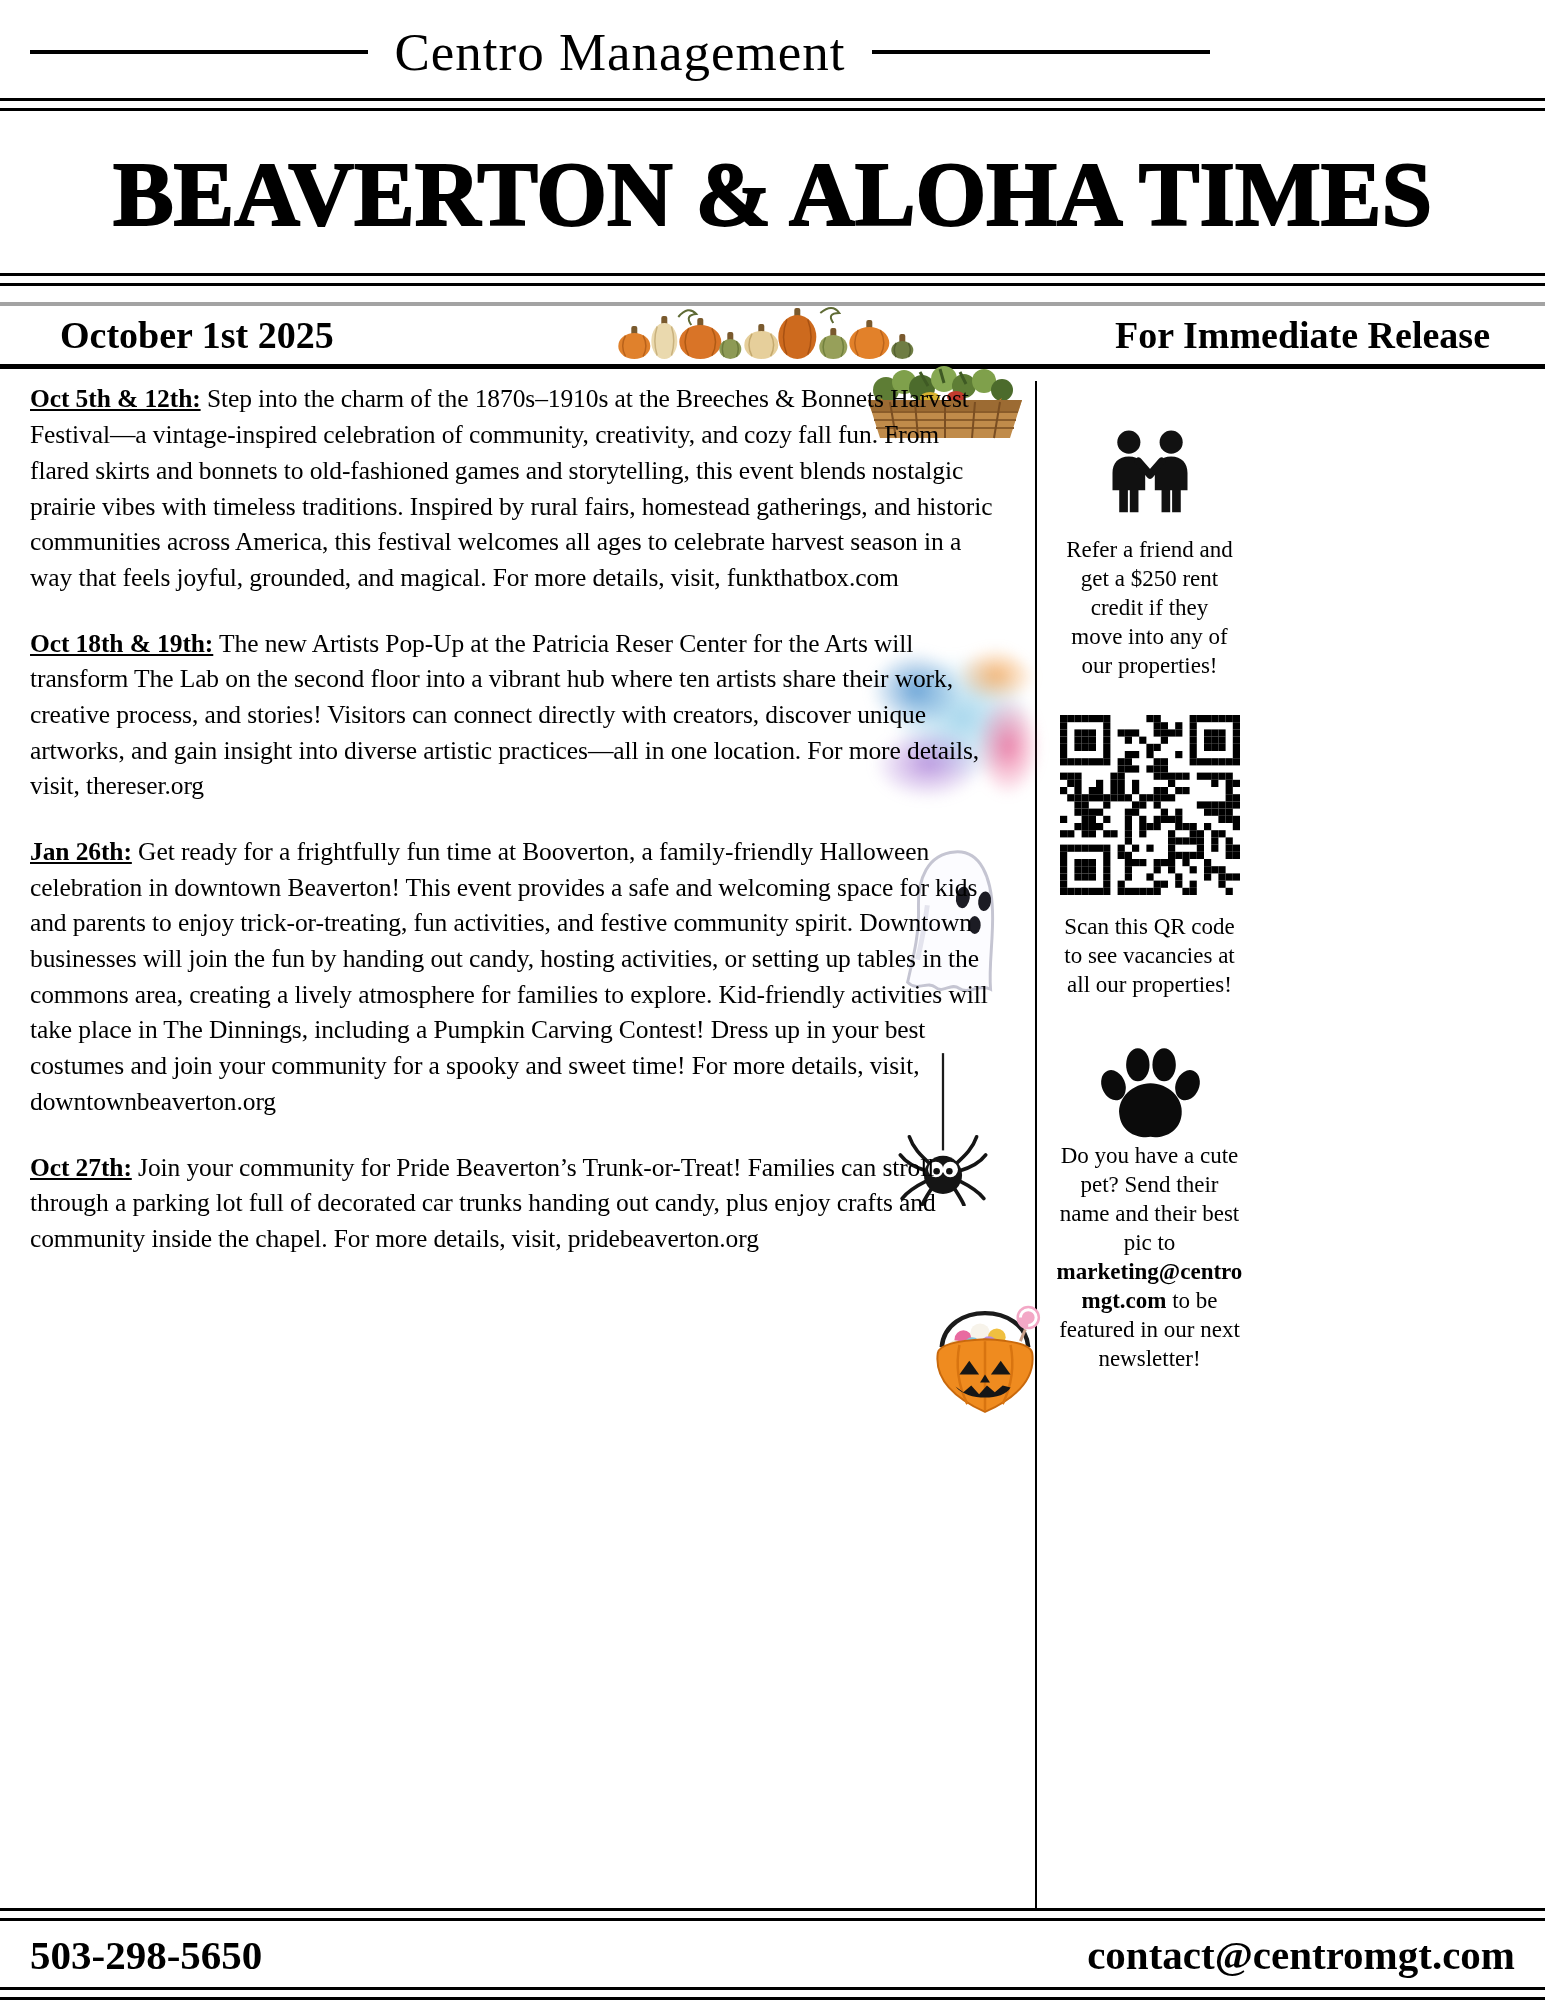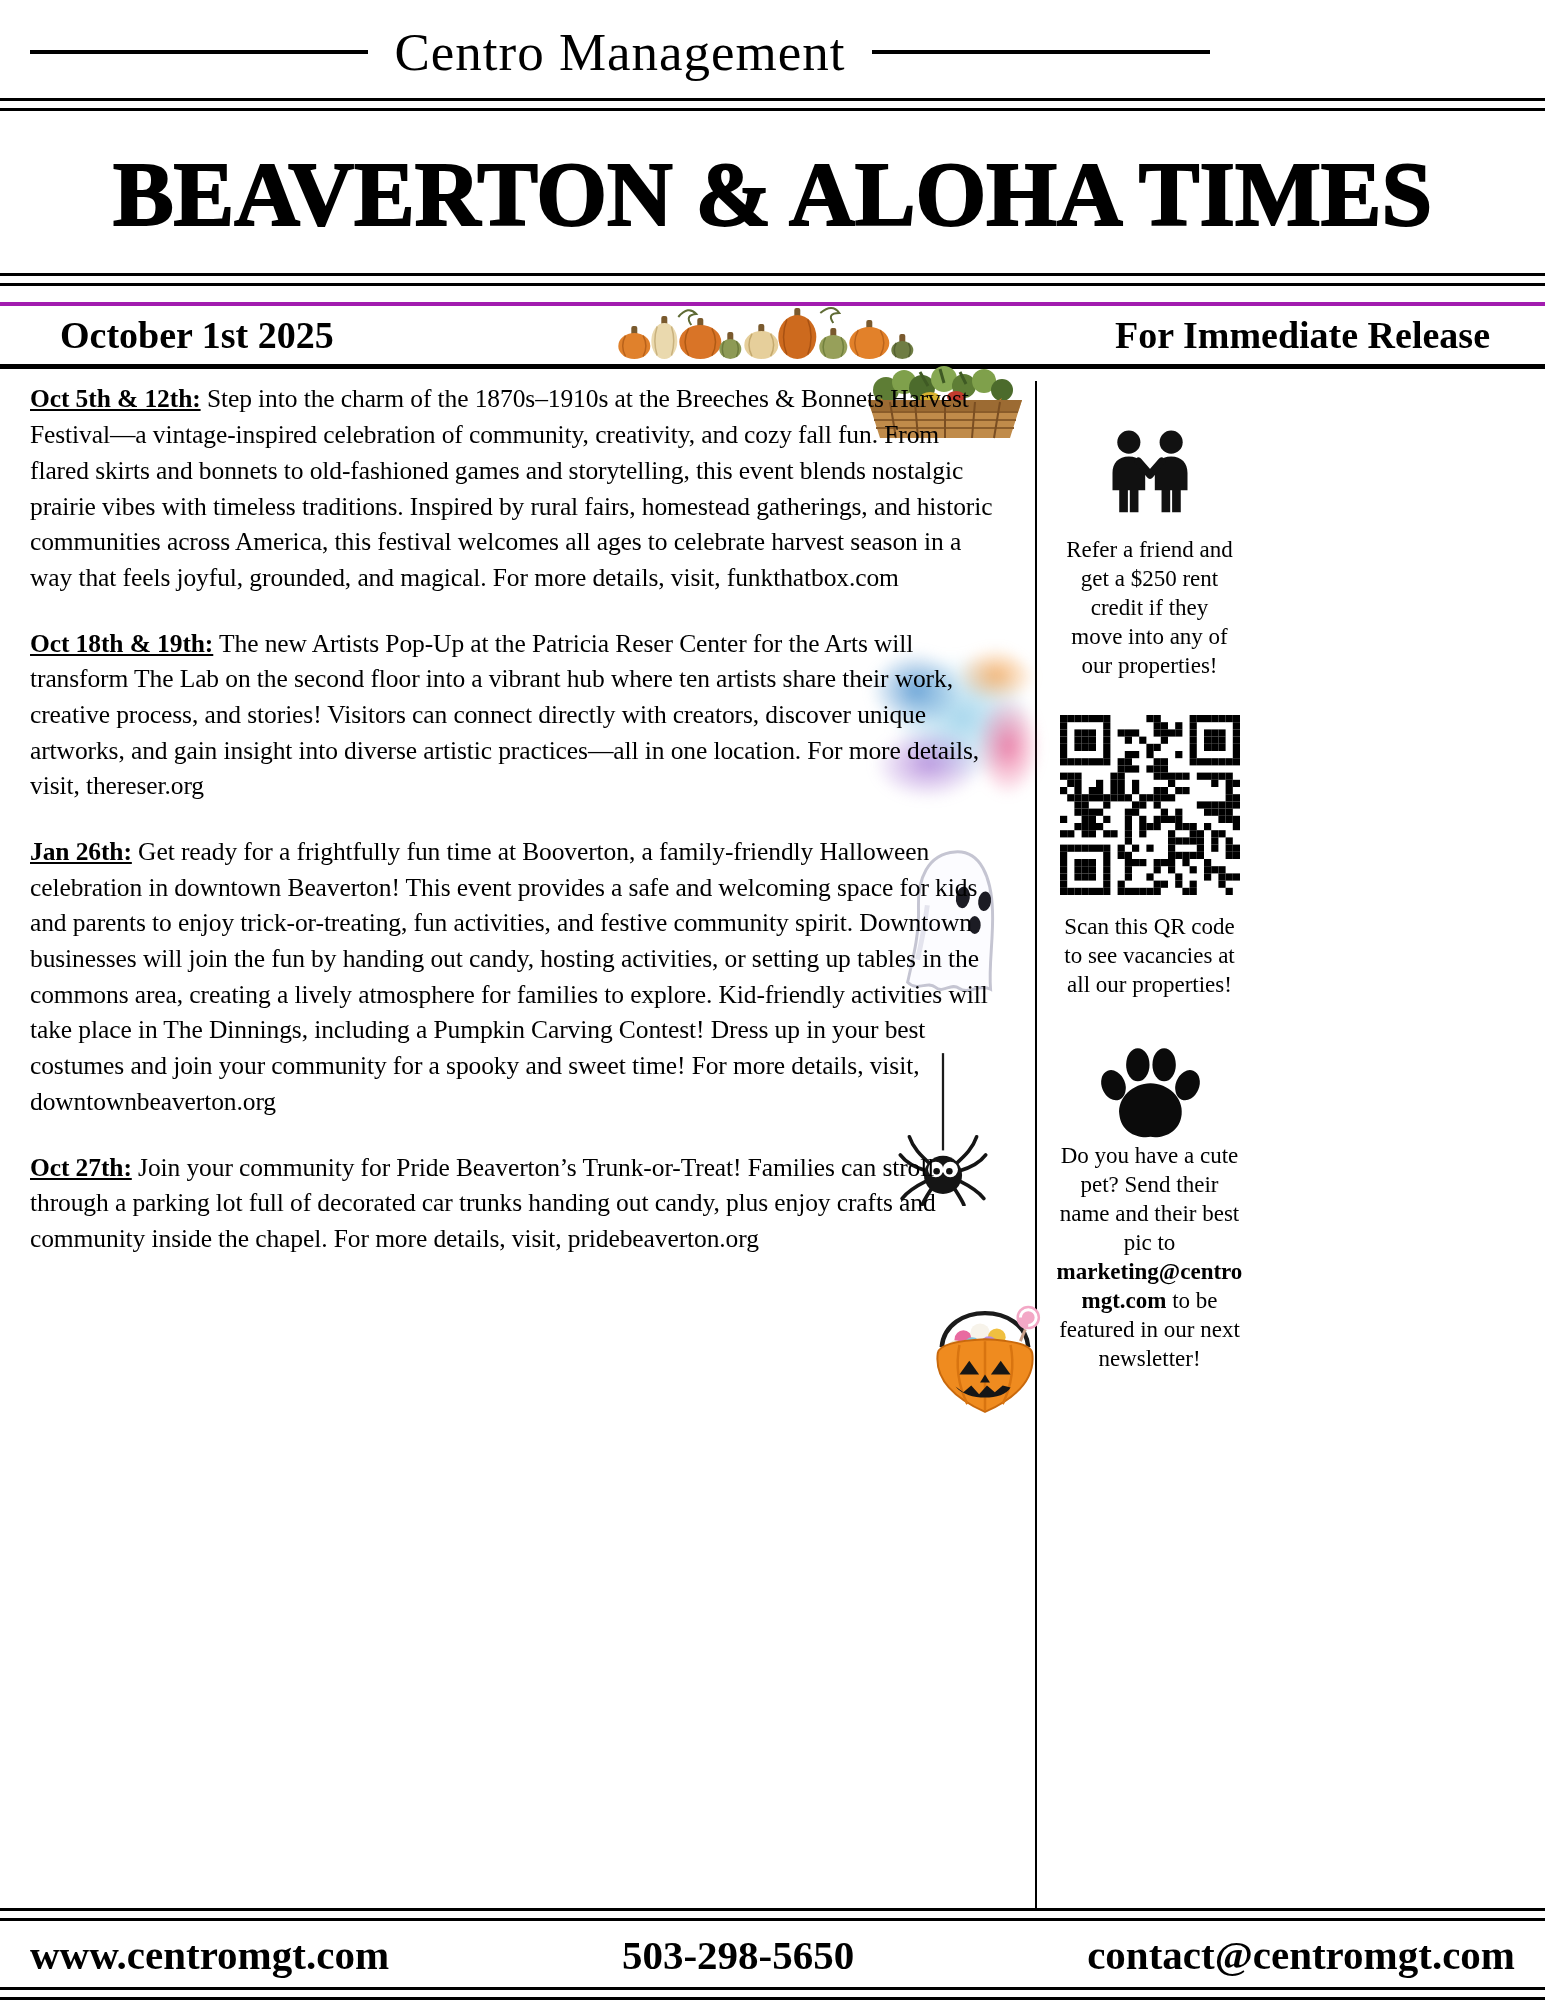--- a/index.html
+++ b/index.html
@@ -21,21 +21,21 @@
 
   
   .masthead {
     font-size:91px; font-weight:bold; text-align:center; white-space:nowrap;
     letter-spacing:0px; -webkit-text-stroke:2px #000;
     margin:26px 0 20px; line-height:1.28;
   }
 
   
   .dateline {
-    margin-top:16px; border-top:4px solid #a21caf; border-bottom:5px solid #000;
+    margin-top:16px; border-top:4px solid #a3a3a3; border-bottom:5px solid #000;
     height:67px; display:flex; align-items:center; justify-content:space-between;
     padding:0 55px 0 60px; position:relative;
   }
   .dateline .date, .dateline .release { font-size:38px; font-weight:bold; }
   .pumpkin-row { position:absolute; left:50%; transform:translateX(-52%); bottom:1px; }
 
   
   .content { display:flex; padding:12px 0 0 30px; height:1540px; position:relative; }
   .main-col { width:965px; position:relative; z-index:1; }
   .section-title { font-size:32px; font-weight:bold; margin:4px 0 20px; }
@@ -553,20 +553,19 @@
     <path d="M34 64 Q28 95 42 124 M60 60 V131 M86 64 Q92 95 78 124" stroke="#d87410" stroke-width="2.5" fill="none"></path>
     <path d="M34 94 l10 -14 l10 14 z" fill="#161616"></path>
     <path d="M66 94 l10 -14 l10 14 z" fill="#161616"></path>
     <path d="M55 102 l5 -8 l5 8 z" fill="#161616"></path>
     <path d="M30 106 L38 112 L46 105 L54 114 L62 105 L70 112 L78 105 L86 107 C78 121 42 121 30 106 Z" fill="#161616"></path>
   </svg>
 
   <div class="footer">
     <div class="double-rule"></div>
     <div class="footer-row">
-      <span>www.centromgt.com</span>
       <span>503-298-5650</span>
       <span>contact@centromgt.com</span>
     </div>
     <div class="double-rule"></div>
   </div>
 
 </div>
 
 </body></html>

